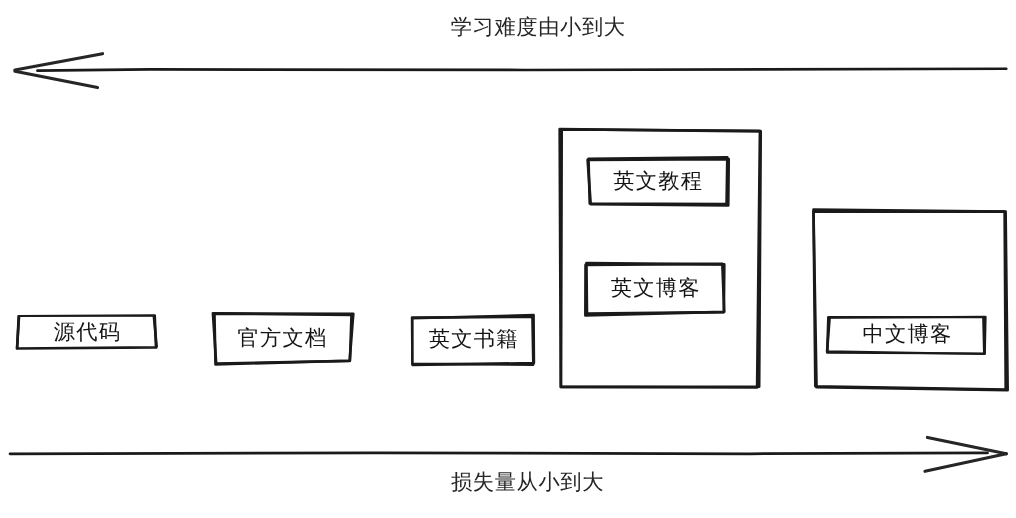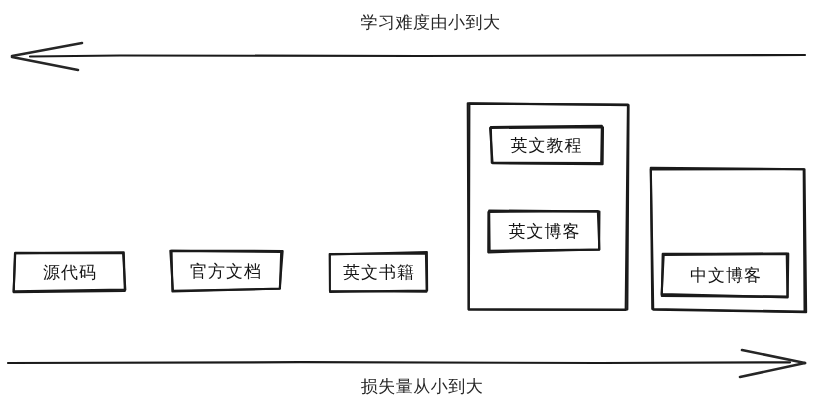--- a/index.html
+++ b/index.html
@@ -92,21 +92,21 @@
     <path d="M 805 363 L 742 350" fill="none" stroke="#262626" stroke-width="2.6" stroke-linecap="round"></path>
     <path d="M 805 363 L 740 377" fill="none" stroke="#262626" stroke-width="2.6" stroke-linecap="round"></path>
   </g>
 </svg>
 
 <div class="axis-label" id="top-label">学习难度由小到大</div>
 
 <div class="axis-label" id="bottom-label">损失量从小到大</div>
 
 <div id="nodes-layer">
-    <div class="node" style="left: 14px; top: 252px; width: 112px; height: 40px;">
+    <div class="node" style="left: 14px; top: 252px; width: 112px; height: 27px;">
       <svg class="sketch-svg" viewBox="0 0 112 40" preserveAspectRatio="none">
         <path d="M 0.9693278463648834 1.1945267489711935 L 109.76951989026063 0.180727023319616 L 110.81827160493827 39.02042524005487 L -0.3486145404663923 40.21238683127572 Z" fill="none" stroke="#1a1a1a" stroke-width="2.1" stroke-linejoin="round"></path>
         <path d="M 1.2554732510288065 0.9091632373113856 L 109.07972565157749 1.0807407407407408 L 111.32208504801098 37.66548696844993 L -0.3532510288065844 39.364636488340196 Z" fill="none" stroke="#1a1a1a" stroke-width="2.1" stroke-linejoin="round"></path>
       </svg>
       <span class="node-label" style="position: relative;">源代码</span>
     </div>
     <div class="node" style="left: 170px; top: 251px; width: 112px; height: 40px;">
       <svg class="sketch-svg" viewBox="0 0 112 40" preserveAspectRatio="none">
         <path d="M 1.5502880658436216 -0.0944718792866941 L 111.19327846364884 0.9592181069958847 L 109.96384087791495 37.560233196159125 L 2.405185185185185 40.503635116598076 Z" fill="none" stroke="#1a1a1a" stroke-width="2.1" stroke-linejoin="round"></path>
         <path d="M 0.33673525377229074 -0.2729492455418382 L 112.65152263374486 -0.03552812071330602 L 109.70540466392318 37.721234567901234 L 2.9551714677640604 39.80227709190672 Z" fill="none" stroke="#1a1a1a" stroke-width="2.1" stroke-linejoin="round"></path>
@@ -115,21 +115,21 @@
     </div>
     <div class="node" style="left: 330px; top: 252px; width: 98px; height: 40px; text-align: center;">
       <svg class="sketch-svg" viewBox="0 0 113 40" preserveAspectRatio="none">
         <path d="M -0.05475994513031557 2.5539780521262 L 111.82609053497943 0.14429355281207135 L 112.15056241426612 38.45724279835391 L -0.10850480109739369 39.87307270233196 Z" fill="none" stroke="#1a1a1a" stroke-width="2.1" stroke-linejoin="round"></path>
         <path d="M -0.5293278463648835 2.074156378600823 L 110.4809327846365 1.5082853223593964 L 111.31423868312757 39.68644718792867 L -0.20224965706447195 39.028395061728396 Z" fill="none" stroke="#1a1a1a" stroke-width="2.1" stroke-linejoin="round"></path>
       </svg>
       <span class="node-label" style="position: relative;">英文书籍</span>
     </div>
   </div>
 <div id="groups-layer">
-    <div class="group" style="left: 468px; top: 103px; width: 160px; height: 209px;">
+    <div class="group" style="left: 448px; top: 103px; width: 160px; height: 209px;">
       <svg class="sketch-svg" viewBox="0 0 160 209" preserveAspectRatio="none">
         <path d="M 1.370679012345679 0.64625 L 159.9320061728395 1.5501697530864196 L 157.68962962962962 207.0059413580247 L 0.8213271604938271 206.52467592592592 Z" fill="none" stroke="#1a1a1a" stroke-width="2.1" stroke-linejoin="round"></path>
         <path d="M -0.2577777777777779 0.3304012345679012 L 160.5833950617284 2.0789814814814815 L 159.32827160493827 206.37570987654323 L 0.599074074074074 206.50947530864198 Z" fill="none" stroke="#1a1a1a" stroke-width="2.1" stroke-linejoin="round"></path>
       </svg>
       <div class="node" style="left: 22px; top: 22px; width: 113px; height: 40px;">
         <svg class="sketch-svg" viewBox="0 0 113 40" preserveAspectRatio="none">
           <path d="M 0.8042798353909465 2.082976680384088 L 111.84233196159123 0.8058024691358024 L 111.24499314128944 38.15743484224966 L 1.7776954732510286 37.8218244170096 Z" fill="none" stroke="#1a1a1a" stroke-width="2.1" stroke-linejoin="round"></path>
           <path d="M 0.06941015089163238 2.936268861454047 L 112.98913580246915 2.304554183813443 L 112.61091906721536 39.31069958847736 L 2.5693278463648834 38.27075445816187 Z" fill="none" stroke="#1a1a1a" stroke-width="2.1" stroke-linejoin="round"></path>
         </svg>
         <span class="node-label" style="position: relative;">英文教程</span>
@@ -140,21 +140,21 @@
           <path d="M 0.42803840877914945 0.9376954732510285 L 109.85805212620028 0.09528120713305888 L 111.36296296296297 38.47097393689987 L 0.281042524005487 41.32897119341563 Z" fill="none" stroke="#1a1a1a" stroke-width="2.1" stroke-linejoin="round"></path>
         </svg>
         <span class="node-label" style="position: relative;">英文博客</span>
       </div>
     </div>
     <div class="group" style="left: 651px; top: 170px; width: 156px; height: 142px;">
       <svg class="sketch-svg" viewBox="0 0 156 142" preserveAspectRatio="none">
         <path d="M -0.19277777777777771 -0.6653549382716051 L 153.49447530864197 -0.7243981481481481 L 155.13358024691357 142.19063271604938 L 2.2356481481481483 139.72418209876543 Z" fill="none" stroke="#1a1a1a" stroke-width="2.1" stroke-linejoin="round"></path>
         <path d="M -0.2143209876543209 -2.2779938271604943 L 152.70092592592593 -0.7664506172839506 L 153.5643209876543 141.6710185185185 L 1.2647530864197534 138.98996913580245 Z" fill="none" stroke="#1a1a1a" stroke-width="2.1" stroke-linejoin="round"></path>
       </svg>
-      <div class="node" style="left: 11px; top: 83px; width: 128px; height: 44px;">
+      <div class="node" style="left: 11px; top: 83px; width: 128px; height: 30px;">
         <svg class="sketch-svg" viewBox="0 0 128 38" preserveAspectRatio="none">
           <path d="M 1.6942661179698217 1.4453909465020576 L 126.25742112482854 0.5501097393689987 L 125.64691358024692 38.219437585733885 L -0.33478737997256514 35.61880658436214 Z" fill="none" stroke="#1a1a1a" stroke-width="2.1" stroke-linejoin="round"></path>
           <path d="M 0.6905349794238684 0.8182990397805212 L 124.75182441700962 0.8713580246913581 L 125.45344307270234 37.826474622770924 L -0.20707818930041139 36.91821673525377 Z" fill="none" stroke="#1a1a1a" stroke-width="2.1" stroke-linejoin="round"></path>
         </svg>
         <span class="node-label" style="position: relative;">中文博客</span>
       </div>
     </div>
   </div>
 
 </body></html>

